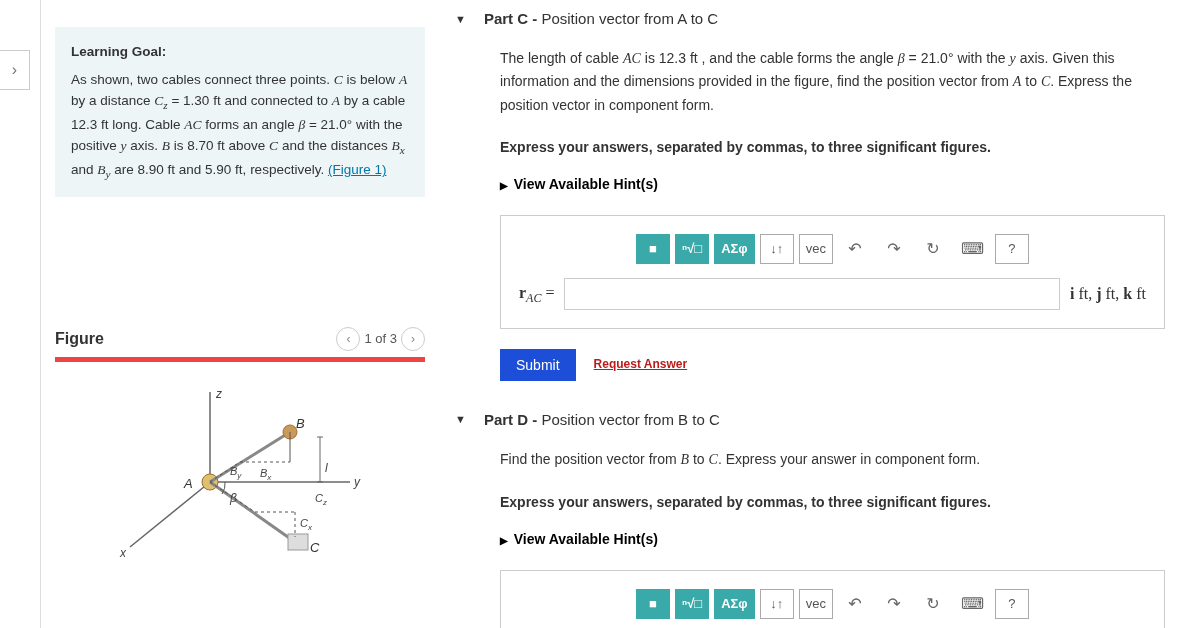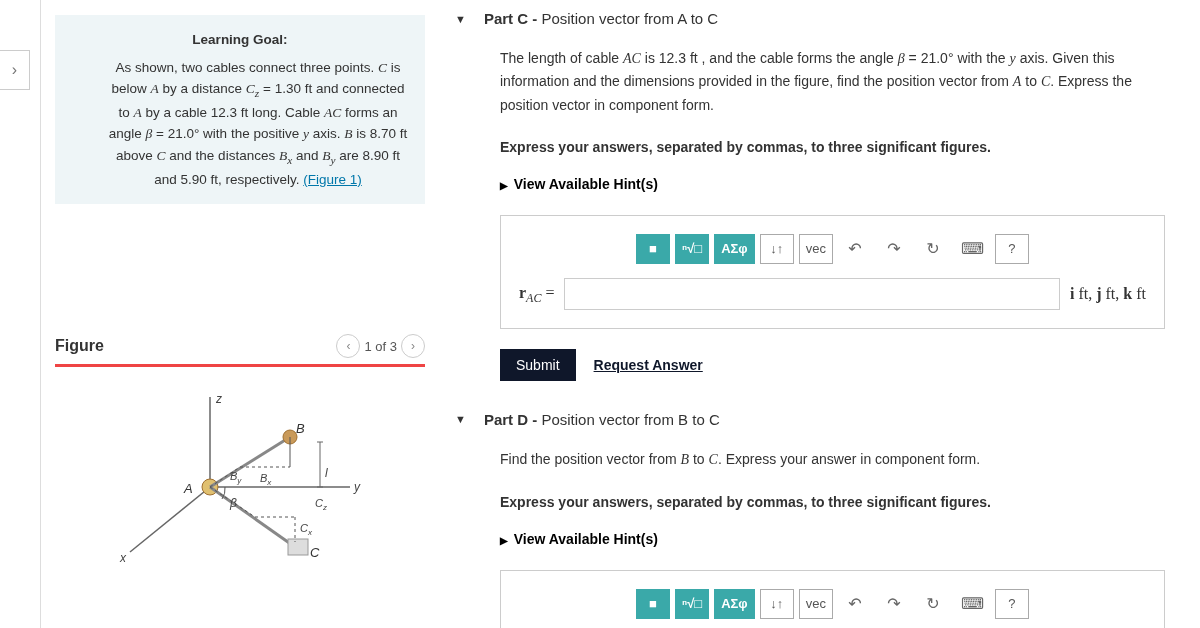--- a/index.html
+++ b/index.html
@@ -1,25 +1,25 @@
 <!DOCTYPE html>
 <html><head>
 <meta charset="utf-8">
 <style>
 * { box-sizing: border-box; margin: 0; padding: 0; }
 body { font-family: Arial, Helvetica, sans-serif; font-size: 14px; color: #333; background: #fff; width: 1200px; height: 628px; overflow: hidden; position: relative; }
 .left-tab { position: absolute; left: 0; top: 50px; width: 30px; height: 40px; border: 1px solid #ccc; border-left: none; display: flex; align-items: center; justify-content: center; cursor: pointer; background: #fff; color: #777; font-size: 16px; }
 .divider { position: absolute; left: 40px; top: 0; width: 1px; height: 628px; background: #ddd; }
-.left-col { position: absolute; left: 55px; top: 0; width: 370px; text-align: center; }
+.left-col { position: absolute; left: 55px; top: 12px; width: 370px; }
 .info-box { background: #eef5f7; padding: 14px 16px; margin-top: 15px; font-size: 13.5px; line-height: 1.6; }
 .info-box .goal-label { font-weight: bold; }
-.info-box p { margin-top: 6px; margin-left: 36px; }
+.info-box p { margin-top: 6px; }
 .info-box a { color: #0077aa; text-decoration: underline; }
 .figure-section { margin-top: 130px; }
-.figure-header { display: flex; align-items: center; justify-content: space-between; padding-bottom: 6px; border-bottom: 3px solid #ef4444; }
+.figure-header { display: flex; align-items: center; justify-content: space-between; padding-bottom: 6px; border-bottom: 5px solid #ef4444; }
 .figure-title { font-weight: bold; font-size: 16px; }
 .figure-nav { display: flex; align-items: center; gap: 4px; color: #555; font-size: 13px; }
 .circle-btn { width: 24px; height: 24px; border-radius: 50%; border: 1px solid #ccc; display: flex; align-items: center; justify-content: center; background: #fff; cursor: pointer; color: #888; font-size: 12px; }
 .figure-img { margin-top: 20px; display: flex; justify-content: center; }
 .right-col { position: absolute; left: 445px; top: 0; width: 740px; }
 .part-header { display: flex; align-items: center; padding: 10px 0 10px 10px; font-size: 15px; }
 .part-header .caret { margin-right: 18px; color: #333; font-size: 11px; }
 .part-header .label { font-weight: bold; margin-top: 40px; }
 .part-body { padding: 10px 20px 20px 55px; font-size: 14px; line-height: 1.6; }
 .part-body .instr { margin-top: 20px; font-weight: bold; }
@@ -30,22 +30,22 @@
 .tool-btn { border: 1px solid #aaa; background: #fff; color: #555; height: 30px; min-width: 34px; padding: 0 6px; display: flex; align-items: center; justify-content: center; font-size: 13px; cursor: pointer; }
 .tool-btn.teal { background: #3aa9a9; color: #fff; border-color: #3aa9a9; font-weight: bold; }
 .tool-btn.nb { border: none; background: transparent; font-size: 16px; color: #666; }
 .input-row { display: flex; align-items: center; gap: 10px; }
 .input-row .lhs { font-family: 'Times New Roman', serif; font-size: 16px; white-space: nowrap; }
 .input-row .lhs .sub { font-style: italic; font-size: 12px; vertical-align: sub; }
 .input-row input { flex: 1; border: 1px solid #ccc; height: 32px; padding: 0 8px; font-size: 14px; }
 .input-row .units { font-family: 'Times New Roman', serif; font-size: 16px; white-space: nowrap; }
 .input-row .units .u { font-weight: bold; }
 .submit-row { margin-top: 20px; display: flex; align-items: center; gap: 18px; }
-.submit-btn { background: #0f172a; color: #fff; border: none; padding: 8px 16px; font-size: 14px; cursor: pointer; }
-.req-link { color: #0f172a; text-decoration: underline; font-weight: bold; font-size: 14px; cursor: pointer; }
+.submit-btn { background: #1d4ed8; color: #fff; border: none; padding: 8px 16px; font-size: 14px; cursor: pointer; }
+.req-link { color: #b91c1c; text-decoration: underline; font-weight: bold; font-size: 12px; cursor: pointer; }
 .ital { font-style: italic; font-family: 'Times New Roman', serif; }
 </style>
 </head>
 <body>
 
 <div class="left-tab">›</div>
 <div class="divider"></div>
 
 <div class="left-col">
   <div class="info-box">

